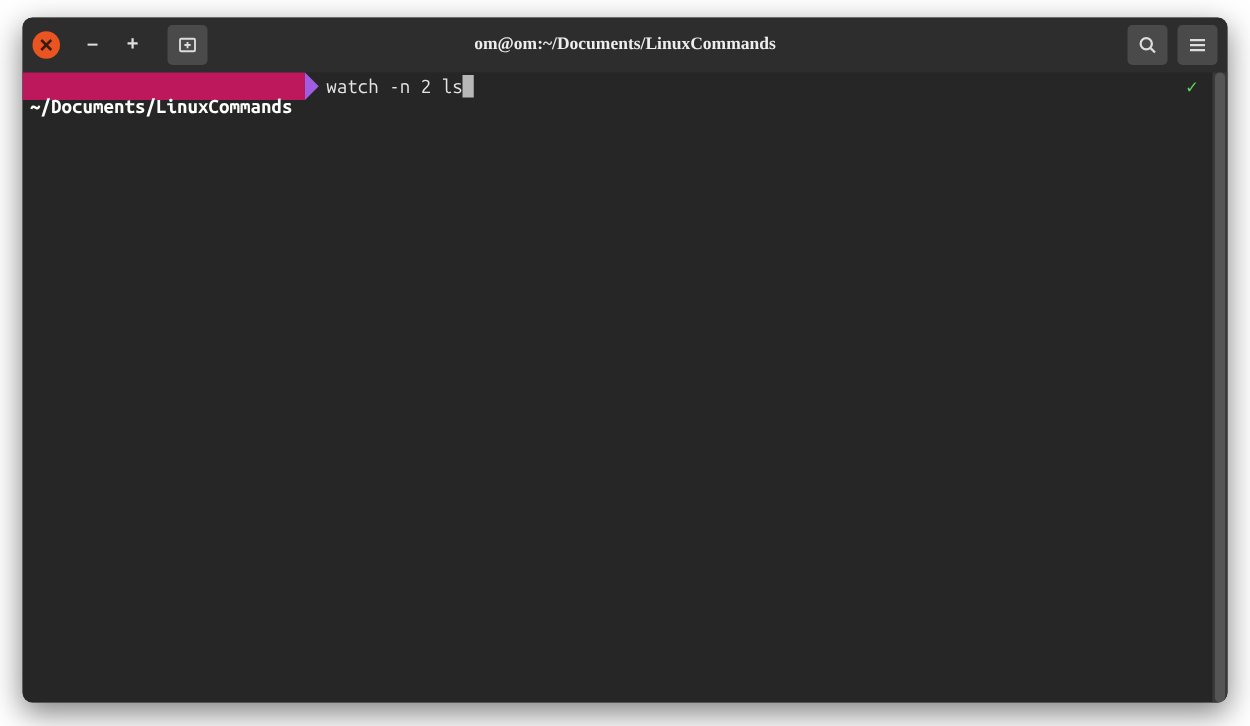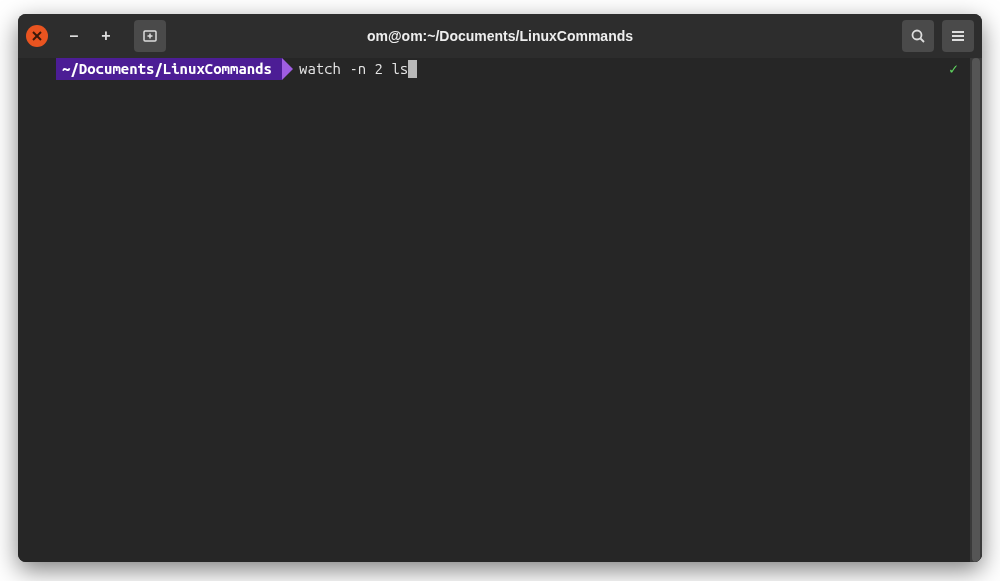--- a/index.html
+++ b/index.html
@@ -71,21 +71,21 @@
       justify-content: center;
       cursor: pointer;
       margin-left: 10px;
     }
     .tab-btn svg { width: 16px; height: 16px; fill: #ddd; }
     .title {
       position: absolute;
       left: 0; right: 0;
       text-align: center;
       color: #eee;
-      font-family: Liberation Sans, sans-serif;
+      font-family: Liberation Serif, serif;
       font-weight: 600;
       font-size: 14px;
       pointer-events: none;
     }
     .titlebar-right {
       margin-left: auto;
       display: flex;
       gap: 8px;
     }
     .icon-btn {
@@ -110,28 +110,27 @@
       padding: 0;
     }
     .prompt-line {
       display: flex;
       align-items: center;
       height: 22px;
       font-size: 15px;
       font-family: "Ubuntu Mono", monospace;
     }
     .prompt-path {
-      background: #4c1d95;
+      background: #be185d;
       color: #ffffff;
-      padding: 0 10px 0 6px;
+      padding: 16px 10px 0 6px;
       height: 22px;
       line-height: 22px;
       position: relative;
       font-weight: bold;
-      margin-left: 38px;
     }
     .prompt-arrow {
       width: 0;
       height: 0;
       border-top: 11px solid transparent;
       border-bottom: 11px solid transparent;
       border-left: 11px solid #9f5de2;
     }
     .command-text {
       color: #e5e5e5;

